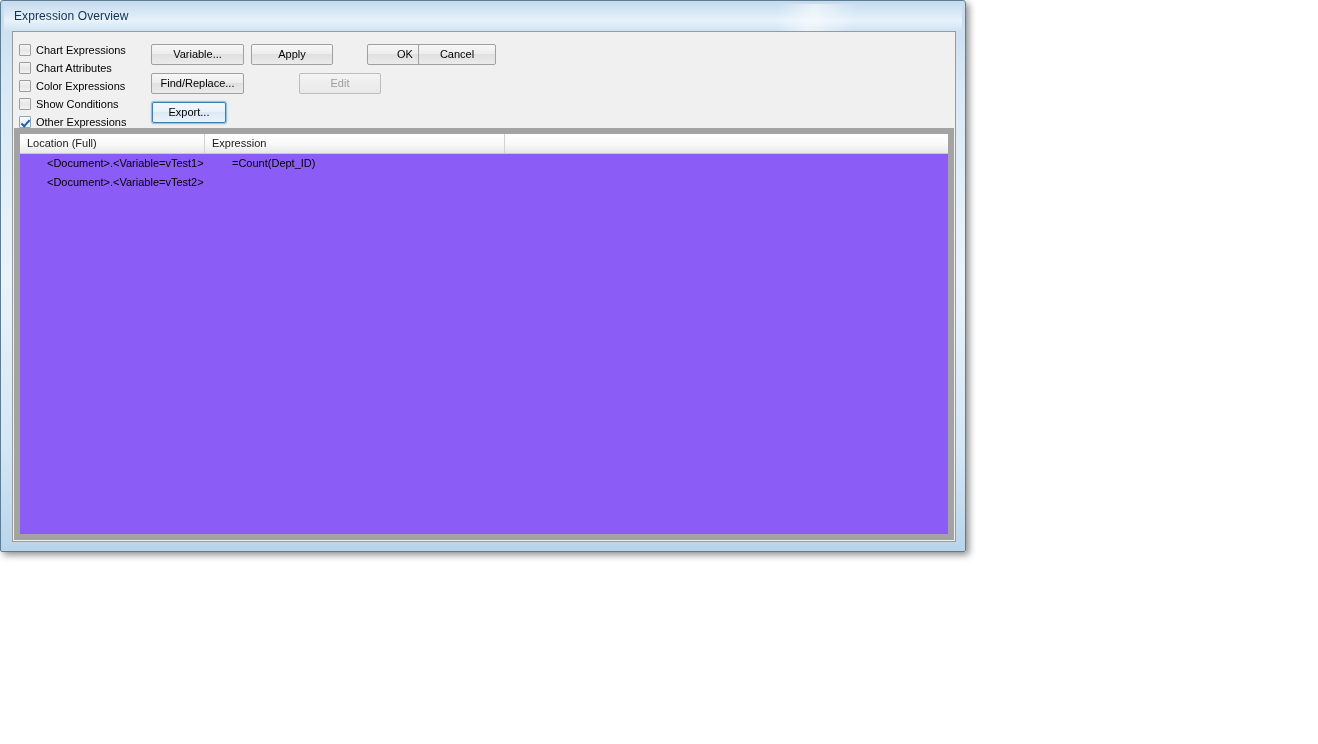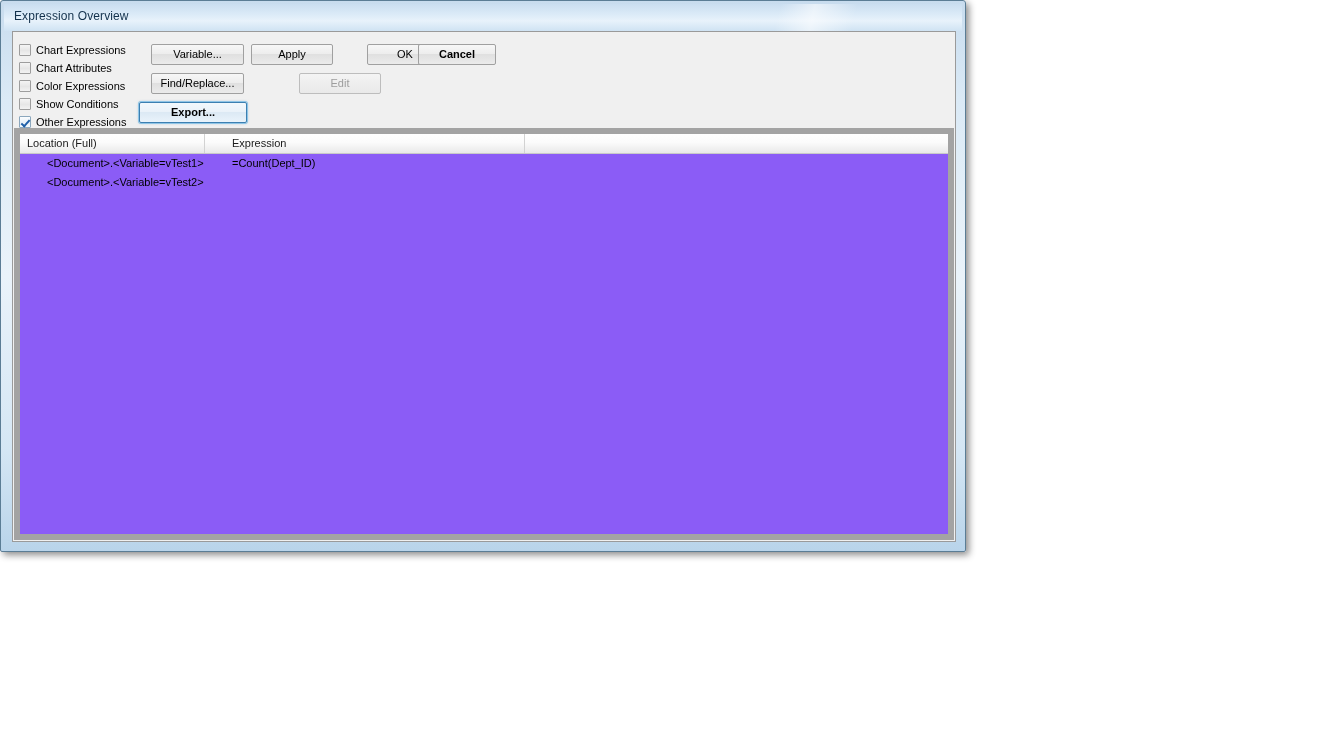--- a/index.html
+++ b/index.html
@@ -159,24 +159,24 @@
   }
   .btn.default {
     border: 1px solid #3c7fb1;
     background: linear-gradient(to bottom, #f2f8fc 0%, #eaf2f9 46%, #dce9f4 50%, #e9f3fb 100%);
     box-shadow: 0 0 0 1px #8fc5e6, 0 0 3px rgba(60,127,177,0.55);
   }
 
   #btn-columns      { left: 138px; top: 12px;  width: 93px; }
   #btn-apply        { left: 238px; top: 12px;  width: 82px; }
   #btn-ok           { left: 322px; top: 12px;  width: 76px; margin-left: 32px; }
-  #btn-cancel       { left: 405px; top: 12px;  width: 78px; font-weight: bold; }
+  #btn-cancel       { left: 405px; top: 12px;  width: 78px; }
   #btn-findreplace  { left: 138px; top: 41px;  width: 93px; }
   #btn-edit         { left: 238px; top: 41px;  width: 82px; margin-left: 48px; }
-  #btn-export       { left: 126px; top: 70px;  width: 108px; font-weight: bold; }
+  #btn-export       { left: 139px; top: 70px;  width: 74px; }
 
   
   .grid {
     position: absolute;
     left: 1px;
     top: 96px;
     width: 940px;
     height: 412px;
     box-sizing: border-box;
     background: #8b5cf6;
@@ -193,21 +193,21 @@
     box-sizing: border-box;
     font-size: 11px;
     color: #1a1a1a;
     line-height: 18px;
     padding-left: 7px;
     border-right: 1px solid #d2d2d2;
     white-space: nowrap;
     overflow: hidden;
   }
   .gh-cell.c0 { width: 185px; }
-  .gh-cell.c1 { width: 300px; margin-left: 20px; }
+  .gh-cell.c1 { width: 300px; }
   .gh-cell.c2 { flex: 1 1 auto; border-right: none; }
 
   .grid-body { position: relative; margin-left: 20px; }
   .grid-row {
     display: flex;
     height: 19px;
   }
   .gr-cell {
     box-sizing: border-box;
     font-size: 11px;

